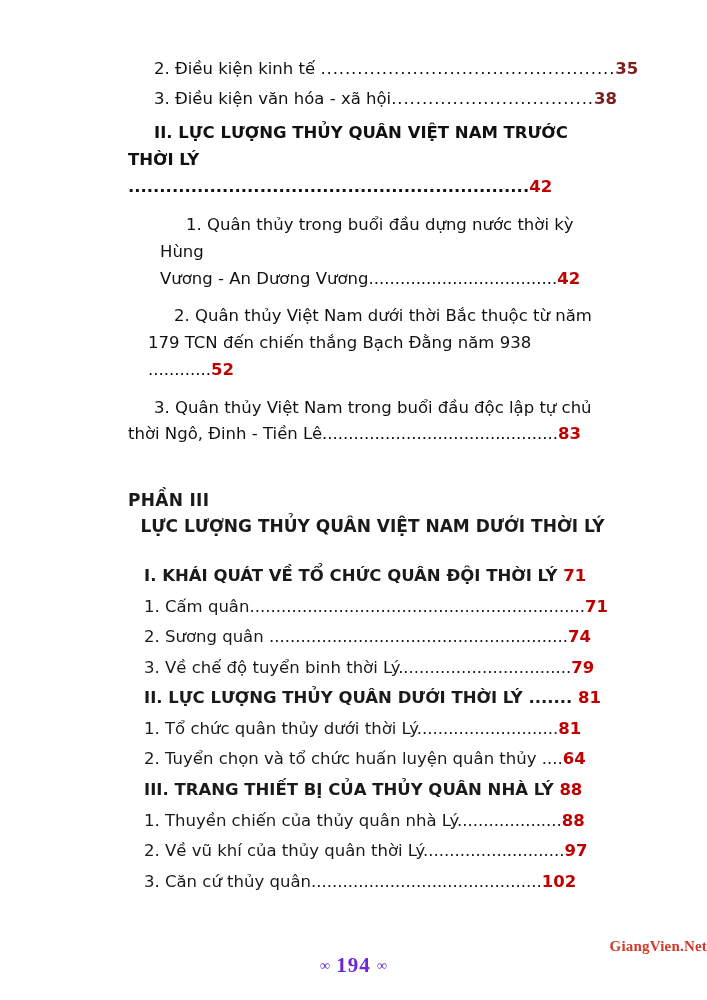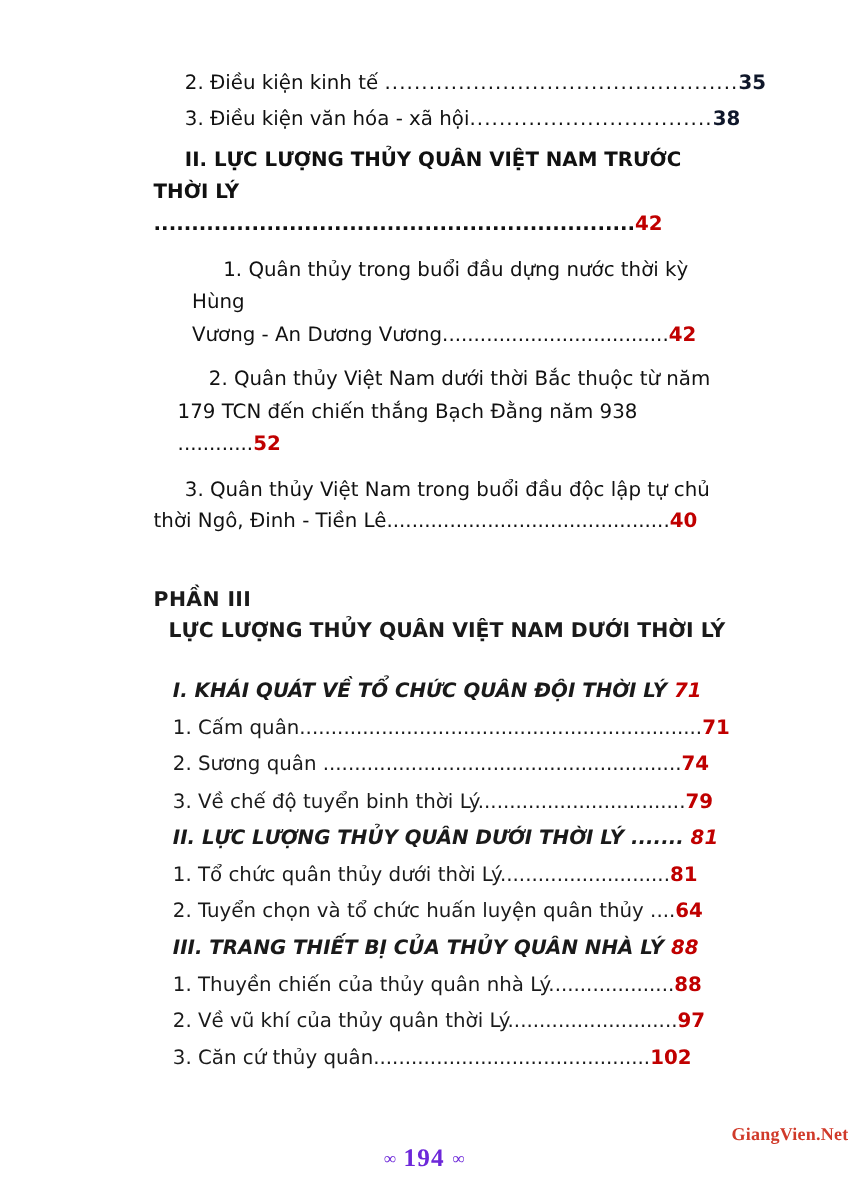--- a/index.html
+++ b/index.html
@@ -29,21 +29,21 @@
     line-height: 1.52;
     margin: 0 0 5px 0;
     color: #111;
     white-space: nowrap;
   }
   .toc-line .txt { }
   .toc-line .dots {
     letter-spacing: 0.9px;
   }
   .toc-line .pg {
-    color: #0f172a;
+    color: #7f1d1d;
     font-weight: 600;
   }
   .indent { padding-left: 26px; }
   
   .wrap-entry {
     font-size: 16.5px;
     line-height: 1.62;
     margin: 0 0 4px 0;
     color: #111;
     text-align: left;
@@ -68,21 +68,20 @@
     font-size: 17px;
     margin: 0 0 27px 0;
     white-space: nowrap;
   }
   .hdr-line {
     font-weight: bold;
     font-size: 16.5px;
     line-height: 1.55;
     margin: 0 0 5px 0;
     white-space: nowrap;
-    font-style: italic;
   }
   .hdr-line .pg { color: #c00000; }
   .sub-line {
     font-size: 16.5px;
     line-height: 1.55;
     margin: 0 0 5px 0;
     white-space: nowrap;
   }
   .sub-line .pg { color: #c00000; font-weight: 600; }
 
@@ -141,21 +140,21 @@
     <span>Vương - An Dương Vương</span><span class="dots">....................................</span><span class="pg">42</span>
   </div>
 
   <div class="wrap-entry ind" style="margin-top:11px;margin-left:20px;">
     <span>2. Quân thủy Việt Nam dưới thời Bắc thuộc từ năm</span><br>
     <span>179 TCN đến chiến thắng Bạch Đằng năm 938 </span><span class="dots">............</span><span class="pg">52</span>
   </div>
 
   <div class="wrap-entry ind" style="margin-top:11px;">
     <span>3. Quân thủy Việt Nam trong buổi đầu độc lập tự chủ</span><br>
-    <span>thời Ngô, Đinh - Tiền Lê</span><span class="dots">.............................................</span><span class="pg">40</span>
+    <span>thời Ngô, Đinh - Tiền Lê</span><span class="dots">.............................................</span><span class="pg">83</span>
   </div>
 
   <div class="spacer-lg"></div>
 
   <div class="part-title">PHẦN III</div>
   <div class="part-sub">LỰC LƯỢNG THỦY QUÂN VIỆT NAM  DƯỚI THỜI LÝ</div>
 
   <div class="hdr-line pad1">
     <span>I. KHÁI QUÁT VỀ TỔ CHỨC QUÂN ĐỘI THỜI LÝ</span>
     <span class="pg">71</span>

